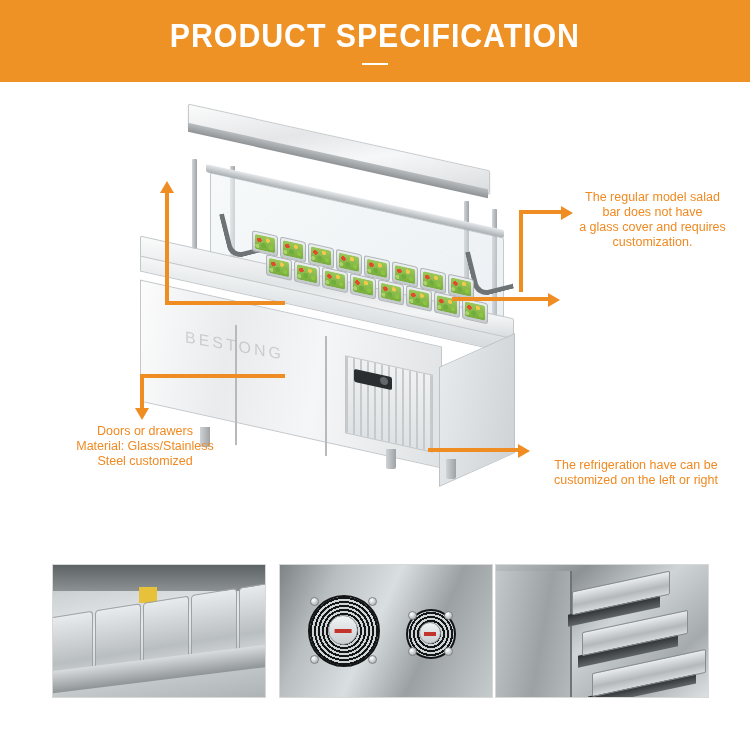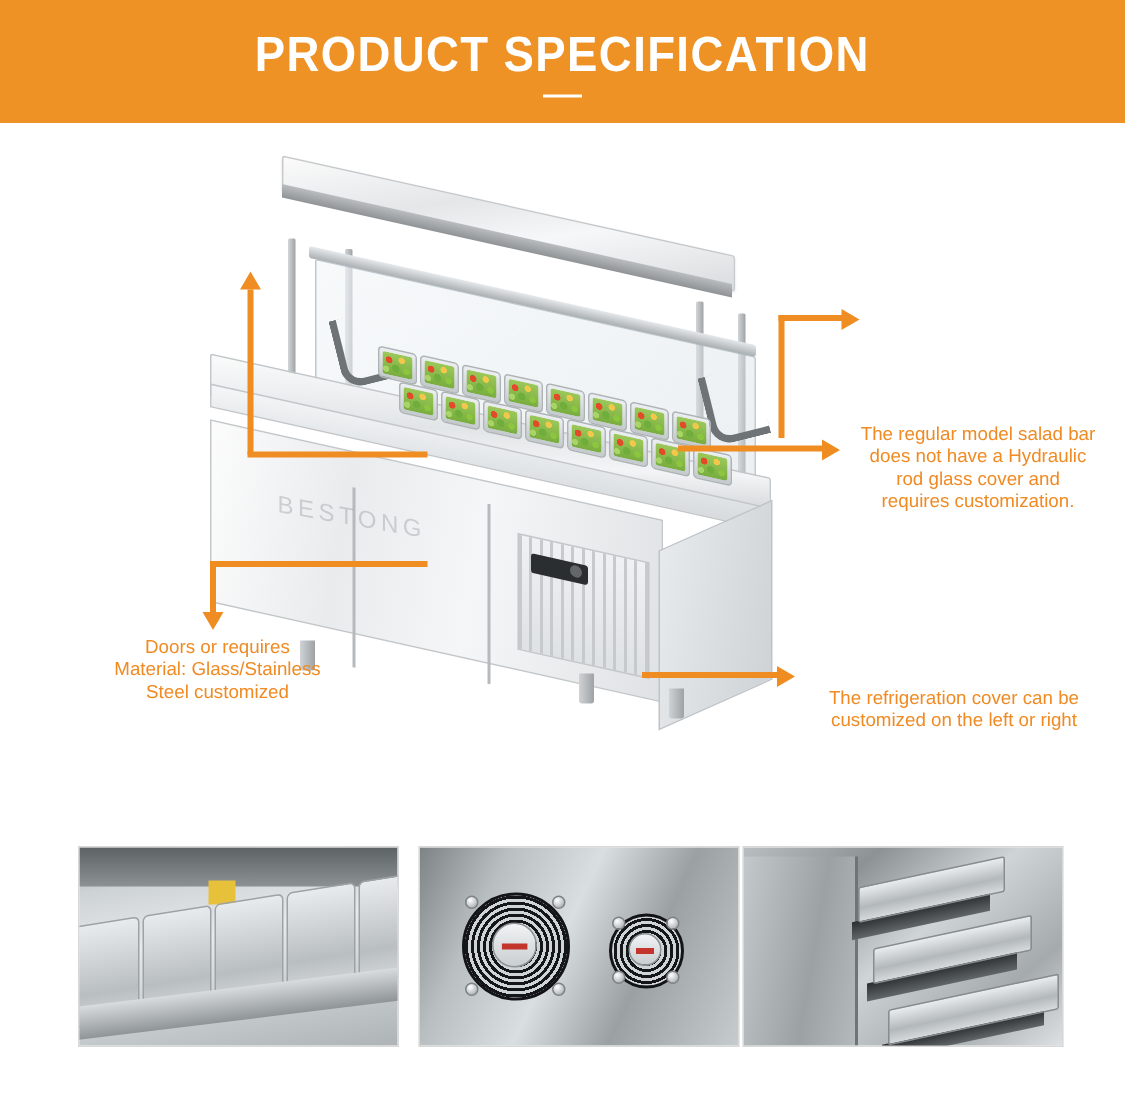--- a/index.html
+++ b/index.html
@@ -406,38 +406,38 @@
     <div class="watermark">BESTONG</div>
   </div>
 
   <div class="arrow-line" style="left:165px; top:219px; width:120px; height:4px;"></div>
   <div class="arrow-line" style="left:165px; top:111px; width:4px; height:110px;"></div>
   <div class="arrow-head head-up" style="left:160px; top:99px;"></div>
 
   <div class="arrow-line" style="left:519px; top:128px; width:4px; height:82px;"></div>
   <div class="arrow-line" style="left:519px; top:128px; width:44px; height:4px;"></div>
   <div class="arrow-head head-right" style="left:561px; top:124px;"></div>
+  <div class="callout c2">The regular model salad
+bar does not have
+a glass cover and requires
+customization.</div>
 
   <div class="arrow-line" style="left:452px; top:215px; width:98px; height:4px;"></div>
   <div class="arrow-head head-right" style="left:548px; top:211px;"></div>
-  <div class="callout c3">The regular model salad bar
-does not have a Hydraulic
-rod glass cover and
-requires customization.</div>
 
   <div class="arrow-line" style="left:140px; top:292px; width:145px; height:4px;"></div>
   <div class="arrow-line" style="left:140px; top:292px; width:4px; height:36px;"></div>
   <div class="arrow-head head-down" style="left:135px; top:326px;"></div>
-  <div class="callout c4">Doors or requires
+  <div class="callout c4">Doors or drawers
 Material: Glass/Stainless
 Steel customized</div>
 
   <div class="arrow-line" style="left:428px; top:366px; width:92px; height:4px;"></div>
   <div class="arrow-head head-right" style="left:518px; top:362px;"></div>
-  <div class="callout c5">The refrigeration cover can be
+  <div class="callout c5">The refrigeration have can be
 customized on the left or right</div>
 
 </div>
 
 <div class="thumbs">
 
   <div class="thumb t1">
     <div class="thumb-inner">
       <div class="t1-bg"></div>
       <div class="t1-dark"></div>

